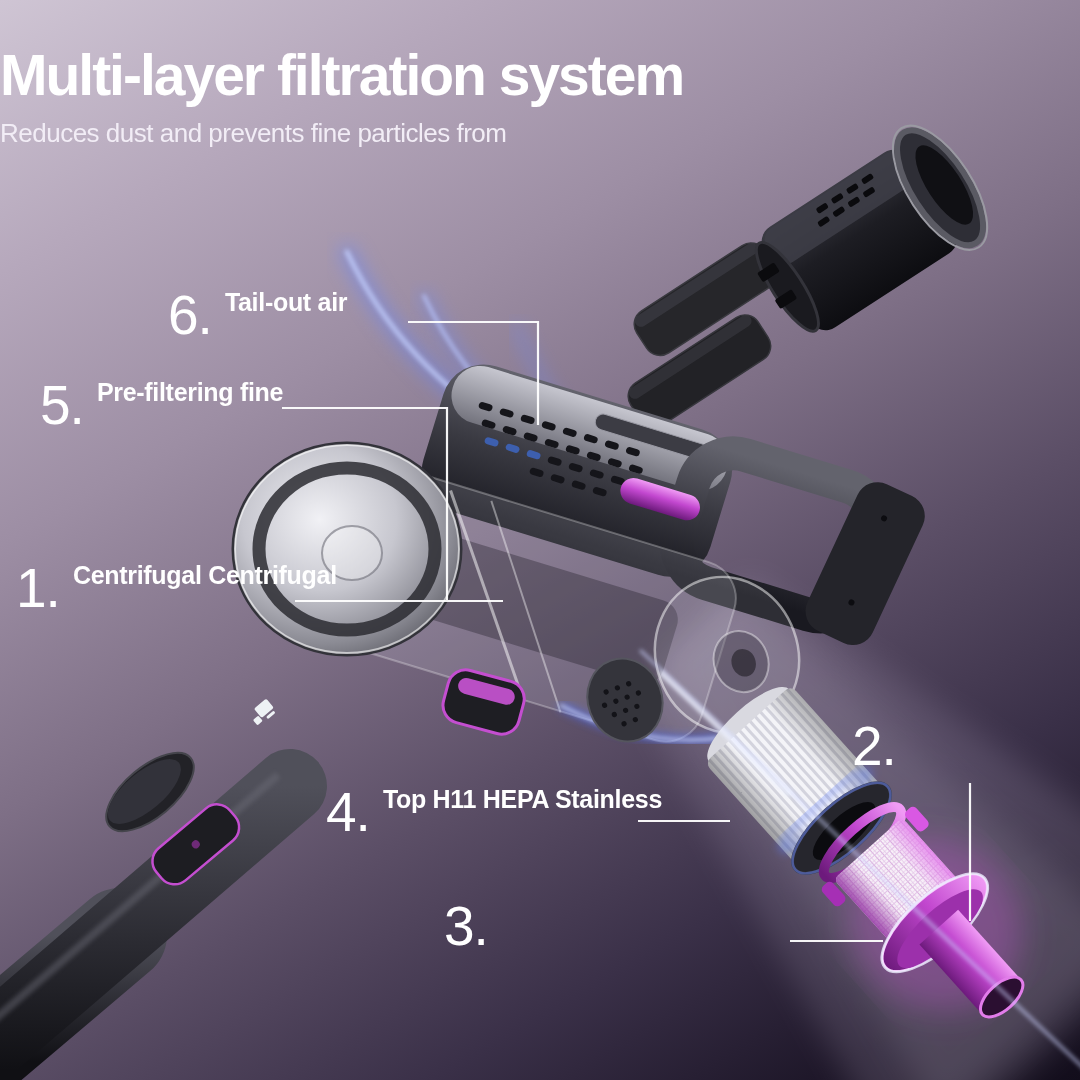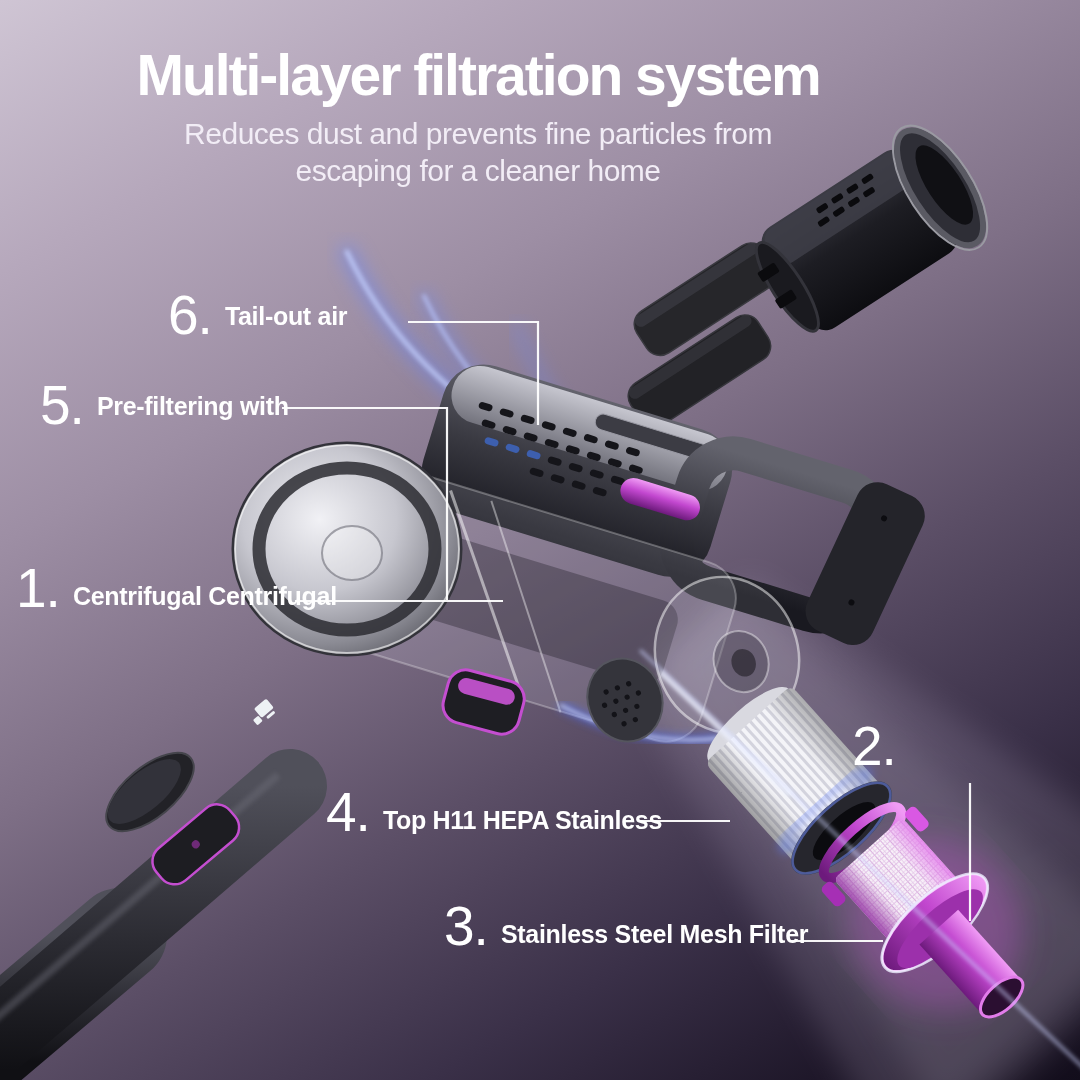--- a/index.html
+++ b/index.html
@@ -2,26 +2,26 @@
 <html><head>
 <meta charset="utf-8">
 <style>
   html,body{margin:0;padding:0;background:#000;}
   .stage{
     position:relative;width:1080px;height:1080px;overflow:hidden;
     background:linear-gradient(150deg,#cfc5d4 0%,#b6a8bc 16%,#9d8ea4 32%,#7e6f86 48%,#5b4e66 63%,#3a3048 78%,#1e1729 91%,#120d1b 100%);
     font-family:"Liberation Sans","DejaVu Sans",sans-serif;color:#fff;
   }
   svg.art{position:absolute;inset:0;}
-  .header{position:absolute;top:44px;left:0;width:956px;text-align:center;}
+  .header{position:absolute;top:44px;left:0;width:956px;}
   .title{margin:0;font-size:57px;font-weight:700;letter-spacing:-2px;line-height:1.1;color:#ffffff;}
-  .subtitle{margin:8px 0 11px 0;font-size:30px;line-height:37px;font-weight:400;letter-spacing:-0.5px;color:#f2edf6;}
+  .subtitle{margin:8px 0 11px 0;font-size:26px;line-height:37px;font-weight:400;letter-spacing:-0.5px;color:#f2edf6;}
   .callout{position:absolute;display:flex;gap:13px;}
   .num{font-size:55px;font-weight:400;line-height:1.05;letter-spacing:-1px;}
-  .lines{display:flex;flex-direction:column;justify-content:center;font-size:25px;font-weight:700;letter-spacing:-0.3px;line-height:30px;white-space:nowrap;}
+  .lines{display:flex;flex-direction:row;justify-content:center;font-size:25px;font-weight:700;letter-spacing:-0.3px;line-height:30px;white-space:nowrap;}
   .single .lines{justify-content:flex-end;padding-bottom:7px;}
   .c1{left:16px;top:560px}
   .c2{left:852px;top:718px}
   .c3{left:444px;top:898px}
   .c4{left:326px;top:784px}
   .c5{left:40px;top:377px}
   .c6{left:168px;top:287px}
 </style>
 </head>
 <body>
@@ -295,53 +295,49 @@
       <polyline points="638,821 730,821"></polyline>
       <polyline points="790,941 883,941"></polyline>
       <polyline points="970,783 970,921"></polyline>
     </g>
   </svg>
 
   <header class="header">
     <h1 class="title">Multi-layer filtration system</h1>
     <p class="subtitle">
       <span>Reduces dust and prevents fine particles from</span><br>
-      <span>escaping for a cleaner home</span>
     </p>
   </header>
 
   <div class="callout c1 single">
     <span class="num">1.</span>
     <span class="lines">
         <span>Centrifugal Centrifugal</span>
       </span>
   </div>
 
   <div class="callout c2">
     <span class="num">2.</span>
   </div>
 
   <div class="callout c3 single">
     <span class="num">3.</span>
-    <span class="lines">
-        <span>Stainless Steel Mesh Filter</span>
-      </span>
   </div>
 
   <div class="callout c4 single">
     <span class="num">4.</span>
     <span class="lines">
         <span>Top H11 HEPA Stainless</span>
       </span>
   </div>
 
   <div class="callout c5">
     <span class="num">5.</span>
     <span class="lines">
-      <span>Pre-filtering with</span>
+      <span>Pre-filtering fine</span>
     </span>
   </div>
 
   <div class="callout c6">
     <span class="num">6.</span>
     <span class="lines">
       <span>Tail-out air</span>
     </span>
   </div>
 

